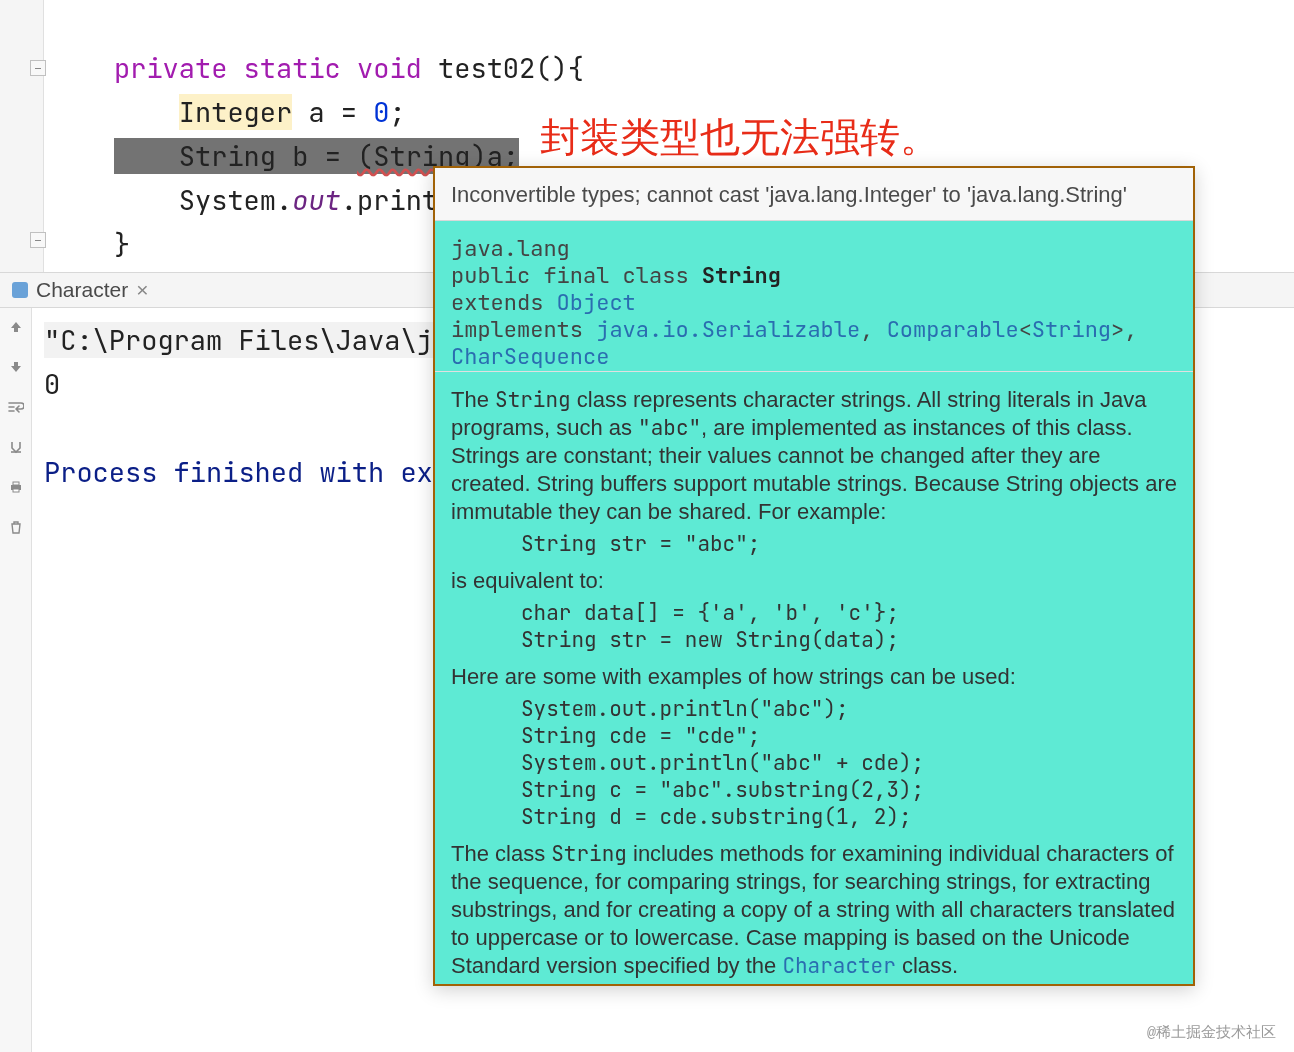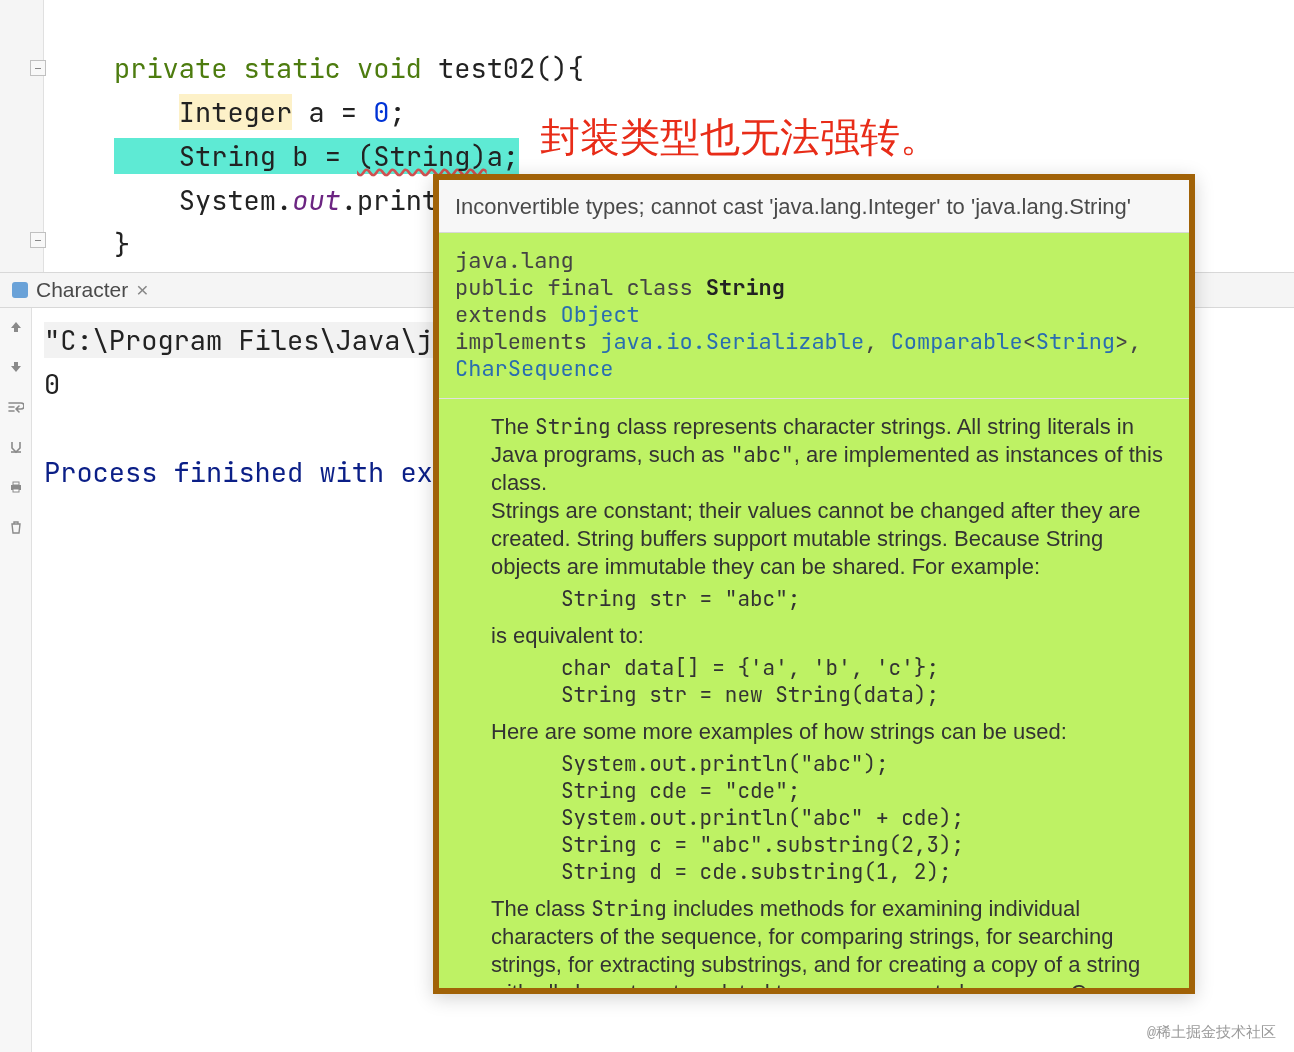--- a/index.html
+++ b/index.html
@@ -45,30 +45,30 @@
   .code {
     flex: 1;
     padding-top: 46px;
     font-family: "JetBrains Mono", Consolas, monospace;
     font-size: 27px;
     line-height: 44px;
     white-space: pre;
     padding-left: 70px;
     color: #222;
   }
-  .kw { color: #4d7c0f; font-weight: normal; }
+  .kw { color: #a21caf; font-weight: normal; }
   .type-hl { background: #fdf1c8; color: #222; text-align: right; }
   .num { color: #0033d6; }
   .field { color: #6c2582; font-style: italic; text-align: right; }
   .spellerr {
     text-decoration: underline wavy #d05050;
     text-decoration-skip-ink: none;
   }
   .yellow-line {
-    background: #5eead4;
+    background: #737373;
   }
   .annotation {
     position: absolute;
     left: 540px;
     top: 110px;
     color: #e82c18;
     font-size: 40px;
     font-family: Liberation Sans, sans-serif;
     font-weight: 500;
   }
@@ -130,54 +130,53 @@
     line-height: 44px;
     padding: 10px 0 0 12px;
     color: #222;
   }
   .console-path { background: #f2f2f2; display:inline;}
   .console-proc { color: #0b1f87; margin-top: 16px; }
   
   .popup {
     position: absolute;
     left: 433px;
-    top: 174px;
+    top: 166px;
     width: 762px;
     height: 820px;
-    background: #bef264;
-    border: 6px solid #a16207;
+    background: #5eead4;
+    border: 2px solid #a16207;
     box-shadow: 0 4px 18px rgba(0,0,0,0.18);
     font-size: 22px;
     color: #333;
     overflow: hidden;
   }
   .popup-error {
     padding: 14px 16px 12px 16px;
     background: #f7f7f7;
     border-bottom: 1px solid #d8d8d8;
     font-size: 22px;
     color: #4a4a4a;
   }
   .popup-sig {
-    padding: 14px 16px 16px 16px;
+    padding: 14px 16px 1px 16px;
     font-family: "JetBrains Mono", Consolas, monospace;
     font-size: 22px;
     line-height: 27px;
     color: #444;
     border-bottom: 1px solid #e0e0e0;
     white-space: pre-wrap;
   }
   .popup-sig .link { color: #2a6db0; }
   .popup-sig .bold { font-weight: bold; color: #222; }
   .popup-doc {
     padding: 14px 16px;
     font-size: 22px;
     line-height: 28px;
     color: #333;
-    margin-left: 36px;
   }
   .popup-doc code, .popup-doc .mono {
     font-family: "JetBrains Mono", Consolas, monospace;
     font-size: 21px;
   }
   .doc-link { color: #2a6db0; }
   .indent-block {
     font-family: "JetBrains Mono", Consolas, monospace;
     font-size: 21px;
     line-height: 27px;
@@ -267,21 +266,21 @@
 <span>implements </span><span class="link">java.io.Serializable</span><span>, </span><span class="link">Comparable</span><span>&lt;</span><span class="link">String</span><span>&gt;</span><span>, </span><span class="link">CharSequence</span></div>
   <div class="popup-doc">
     <p>
       <span>The </span><code class="mono">String</code><span> class represents character strings. All string literals in Java programs, such as </span><code class="mono">"abc"</code><span>, are implemented as instances of this class.</span>
     </p>
     <p>Strings are constant; their values cannot be changed after they are created. String buffers support mutable strings. Because String objects are immutable they can be shared. For example:</p>
     <div class="indent-block">String str = "abc";</div>
     <p>is equivalent to:</p>
     <div class="indent-block">char data[] = {'a', 'b', 'c'};
 String str = new String(data);</div>
-    <p>Here are some more examples of how strings can be used:</p>
+    <p>Here are some with examples of how strings can be used:</p>
     <div class="indent-block">System.out.println("abc");
 String cde = "cde";
 System.out.println("abc" + cde);
 String c = "abc".substring(2,3);
 String d = cde.substring(1, 2);</div>
     <p>
       <span>The class </span><code class="mono">String</code><span> includes methods for examining individual characters of the sequence, for comparing strings, for searching strings, for extracting substrings, and for creating a copy of a string with all characters translated to uppercase or to lowercase. Case mapping is based on the Unicode Standard version specified by the </span><span class="doc-link mono">Character</span><span> class.</span>
     </p>
   </div>
 </div>

